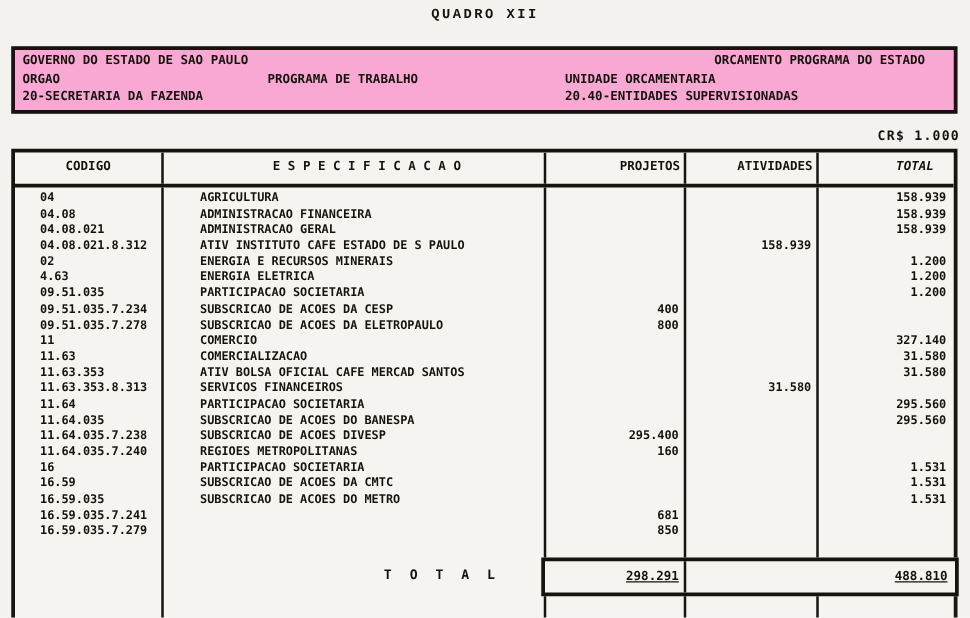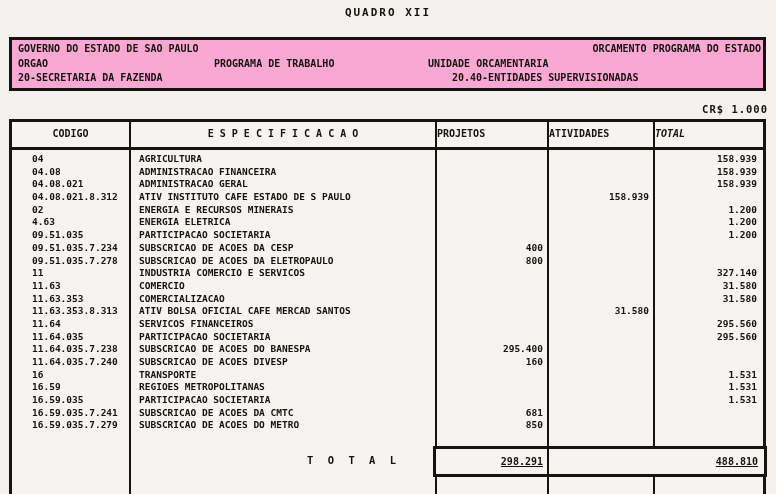--- a/index.html
+++ b/index.html
@@ -5,21 +5,21 @@
   html,body{margin:0;padding:0;}
   body{
     width:776px;height:494px;position:relative;overflow:hidden;
     background:#f3f2ee;color:#16130e;
     font-family:"DejaVu Sans Mono","Liberation Mono",monospace;
     font-weight:bold;
     -webkit-font-smoothing:none;
   }
   .abs{position:absolute;white-space:nowrap;}
   
-  #page-title{top:6px;left:0;width:776px;text-align:center;font-size:11px;letter-spacing:2px;}
+  #page-title{top:6px;left:0;width:776px;text-align:center;font-size:11px;letter-spacing:2px;font-family:Liberation Mono, monospace;}
   
   #header-box{
     left:9px;top:37px;width:757px;height:54px;box-sizing:border-box;
     border:3px solid #17140f;background:#f9a8d4;
   }
   #header-box .l1{top:3px;font-size:10px;}
   #header-box .l2{top:18px;font-size:10px;}
   #header-box .l3{top:32px;font-size:10px;}
   
   #cr-note{top:103px;right:8px;font-size:10.5px;letter-spacing:1px;}
@@ -28,55 +28,55 @@
     left:9px;top:119px;width:757px;height:384px;box-sizing:border-box;
     border:3px solid #17140f;background:#f5f4f0;
     display:flex;flex-direction:column;overflow:hidden;
   }
   .head-row{display:flex;height:25px;border-bottom:3px solid #17140f;flex:none;}
   .head-cell{box-sizing:border-box;font-size:10px;line-height:23px;overflow:hidden;}
   .body{display:flex;flex:1;}
   .col{box-sizing:border-box;padding-top:3px;overflow:hidden;}
   .vr{border-right:2px solid #17140f;}
   .w-cod{width:119px;}
-  .w-esp{width:306px;}
+  .w-esp{width:306px;padding-left:21px;}
   .w-prj{width:112px;}
   .w-atv{width:106px;}
   .w-tot{width:108px;flex:1;}
   .cell{height:12.7px;line-height:12.7px;font-size:9.5px;white-space:nowrap;}
   .col-cod .cell{padding-left:4px;margin-left:16px;}
   .col-esp .cell{padding-left:8px;}
   .col-prj .cell,.col-atv .cell{text-align:right;padding-right:4px;}
   .col-tot .cell{text-align:right;padding-right:6px;}
   .ta-c{text-align:center;}
-  .ta-r{text-align:left;}
+  .ta-r{text-align:right;}
   .pr2{padding-right:3px;}
   .pr5{padding-right:16px;font-style:italic;}
   
   #total-label{top:454px;left:300px;width:100px;text-align:right;font-size:10.5px;letter-spacing:4px;}
   #totals-box{
     left:433px;top:446px;width:334px;height:31px;box-sizing:border-box;
     border:3px solid #17140f;background:#f5f4f0;display:flex;text-decoration:underline;
   }
   .tot-cell{box-sizing:border-box;font-size:10px;line-height:25px;text-align:right;padding-right:4px;overflow:hidden;}
   .tc1{width:113px;border-right:2px solid #17140f;}
   .tc2{width:108px;border-right:2px solid #17140f;}
   .tc3{flex:1;padding-right:6px;}
 </style>
 </head>
 <body>
 
 <div class="abs" id="page-title">QUADRO XII</div>
 
 <div class="abs" id="header-box">
   <span class="abs l1" style="left:6px">GOVERNO DO ESTADO DE SAO PAULO</span>
-  <span class="abs l1" style="right:2px">ORCAMENTO PROGRAMA DO ESTADO</span>
+  <span class="abs l1" style="right:23px">ORCAMENTO PROGRAMA DO ESTADO</span>
   <span class="abs l2" style="left:6px">ORGAO</span>
   <span class="abs l2" style="left:202px">PROGRAMA DE TRABALHO</span>
-  <span class="abs l2" style="left:416px">UNIDADE ORCAMENTARIA</span>
+  <span class="abs l2" style="left:440px">UNIDADE ORCAMENTARIA</span>
   <span class="abs l3" style="left:6px">20-SECRETARIA DA FAZENDA</span>
   <span class="abs l3" style="left:440px">20.40-ENTIDADES SUPERVISIONADAS</span>
 </div>
 
 <div class="abs" id="cr-note">CR$ 1.000</div>
 
 <div class="abs" id="main-table">
   <div class="head-row">
     <div class="head-cell vr w-cod ta-c">CODIGO</div>
     <div class="head-cell vr w-esp ta-c">E S P E C I F I C A C A O</div>
@@ -112,29 +112,27 @@
     <div class="col vr w-esp col-esp">
         <div class="cell">AGRICULTURA</div>
         <div class="cell">ADMINISTRACAO FINANCEIRA</div>
         <div class="cell">ADMINISTRACAO GERAL</div>
         <div class="cell">ATIV INSTITUTO CAFE ESTADO DE S PAULO</div>
         <div class="cell">ENERGIA E RECURSOS MINERAIS</div>
         <div class="cell">ENERGIA ELETRICA</div>
         <div class="cell">PARTICIPACAO SOCIETARIA</div>
         <div class="cell">SUBSCRICAO DE ACOES DA CESP</div>
         <div class="cell">SUBSCRICAO DE ACOES DA ELETROPAULO</div>
-        <div class="cell">INDUSTRIA COMERCIO E SERVICOS</div>
         <div class="cell">COMERCIO</div>
         <div class="cell">COMERCIALIZACAO</div>
         <div class="cell">ATIV BOLSA OFICIAL CAFE MERCAD SANTOS</div>
         <div class="cell">SERVICOS FINANCEIROS</div>
         <div class="cell">PARTICIPACAO SOCIETARIA</div>
         <div class="cell">SUBSCRICAO DE ACOES DO BANESPA</div>
         <div class="cell">SUBSCRICAO DE ACOES DIVESP</div>
-        <div class="cell">TRANSPORTE</div>
         <div class="cell">REGIOES METROPOLITANAS</div>
         <div class="cell">PARTICIPACAO SOCIETARIA</div>
         <div class="cell">SUBSCRICAO DE ACOES DA CMTC</div>
         <div class="cell">SUBSCRICAO DE ACOES DO METRO</div>
       </div>
     <div class="col vr w-prj col-prj">
         <div class="cell">&nbsp;</div>
         <div class="cell">&nbsp;</div>
         <div class="cell">&nbsp;</div>
         <div class="cell">&nbsp;</div>

